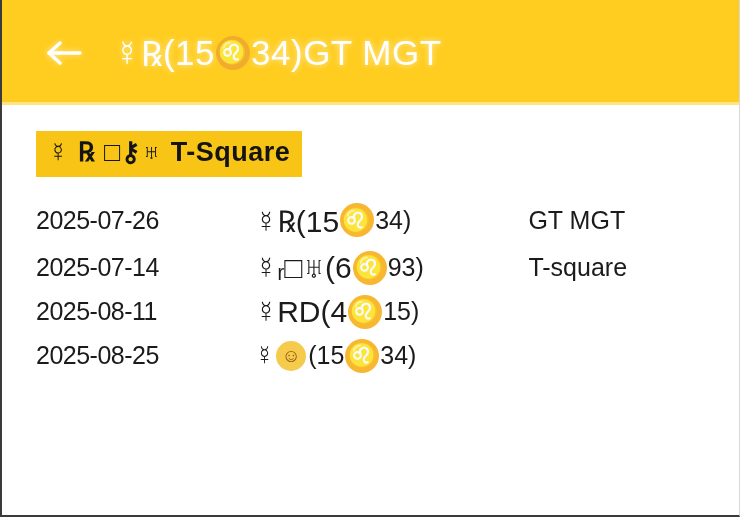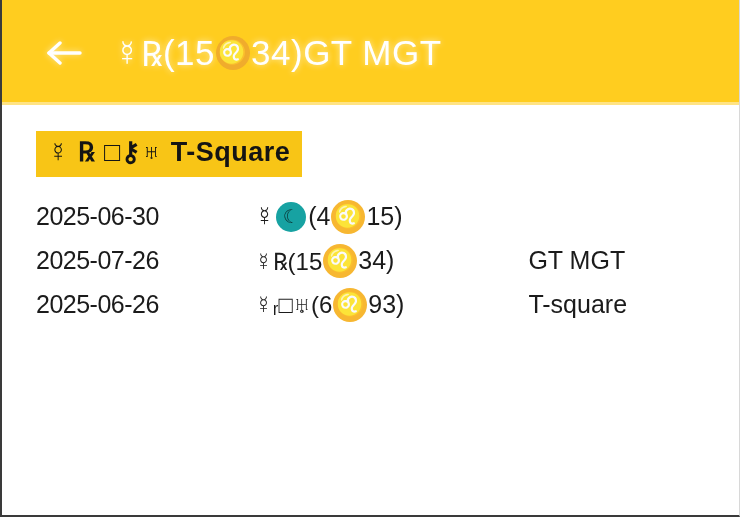--- a/index.html
+++ b/index.html
@@ -141,21 +141,21 @@
     font-size: 19px;
     line-height: 1;
     margin: 0 2px;
     flex: 0 0 auto;
     color: #0d3b3b;
   }
   .emoji-face.teal { background: #17a2a2; color: #0a3a3a; }
   .emoji-face.sun  { background: #f6ca4c; color: #8a5a10; }
 
   .glyph-mercury { font-size: 26px; }
-  .glyph-rx { font-size: 24px; }
+  .glyph-rx { font-size: 30px; }
 </style>
 </head>
 <body>
 
 <div id="app">
 
   <div class="appbar">
 
     <div class="back-btn">
       <span>
@@ -188,57 +188,68 @@
         <span class="glyph">⚷</span>
         <span class="glyph">♅</span>
         <span class="sp"></span>
         <span>T-Square</span>
       </div>
     </div>
 
     <table class="events">
       <tbody>
 
-        <tr>
-          <td class="col-date">2025-06-30</td>
+
+        <tr>
+          <td class="col-date">2025-07-26</td>
+          <td class="col-event">
+            <span class="event-cell">
+              <span class="glyph-rx">☿℞(15</span>
+              <span class="sign-chip">♌</span>
+              <span>34)</span>
+            </span>
+          </td>
+          <td class="col-note">GT MGT</td>
+        </tr>
+
+        <tr>
+          <td class="col-date">2025-07-14</td>
+          <td class="col-event">
+            <span class="event-cell">
+              <span class="glyph-rx">☿ᵣ□♅(6</span>
+              <span class="sign-chip">♌</span>
+              <span>93)</span>
+            </span>
+          </td>
+          <td class="col-note">T-square</td>
+        </tr>
+
+
+        <tr>
+          <td class="col-date">2025-08-11</td>
+          <td class="col-event">
+            <span class="event-cell">
+              <span class="glyph-rx">☿RD(4</span>
+              <span class="sign-chip">♌</span>
+              <span>15)</span>
+            </span>
+          </td>
+          <td class="col-note"></td>
+        </tr>
+
+        <tr>
+          <td class="col-date">2025-08-25</td>
           <td class="col-event">
             <span class="event-cell">
               <span class="glyph-mercury">☿</span>
-              <span class="emoji-face teal">☾</span>
-              <span>(4</span>
-              <span class="sign-chip">♌</span>
-              <span>15)</span>
+              <span class="emoji-face sun">☺</span>
+              <span>(15</span>
+              <span class="sign-chip">♌</span>
+              <span>34)</span>
             </span>
           </td>
           <td class="col-note"></td>
         </tr>
-
-        <tr>
-          <td class="col-date">2025-07-26</td>
-          <td class="col-event">
-            <span class="event-cell">
-              <span class="glyph-rx">☿℞(15</span>
-              <span class="sign-chip">♌</span>
-              <span>34)</span>
-            </span>
-          </td>
-          <td class="col-note">GT MGT</td>
-        </tr>
-
-        <tr>
-          <td class="col-date">2025-06-26</td>
-          <td class="col-event">
-            <span class="event-cell">
-              <span class="glyph-rx">☿ᵣ□♅(6</span>
-              <span class="sign-chip">♌</span>
-              <span>93)</span>
-            </span>
-          </td>
-          <td class="col-note">T-square</td>
-        </tr>
-
-
-
 
       </tbody>
     </table>
   </div>
 </div>
 
 </body></html>

